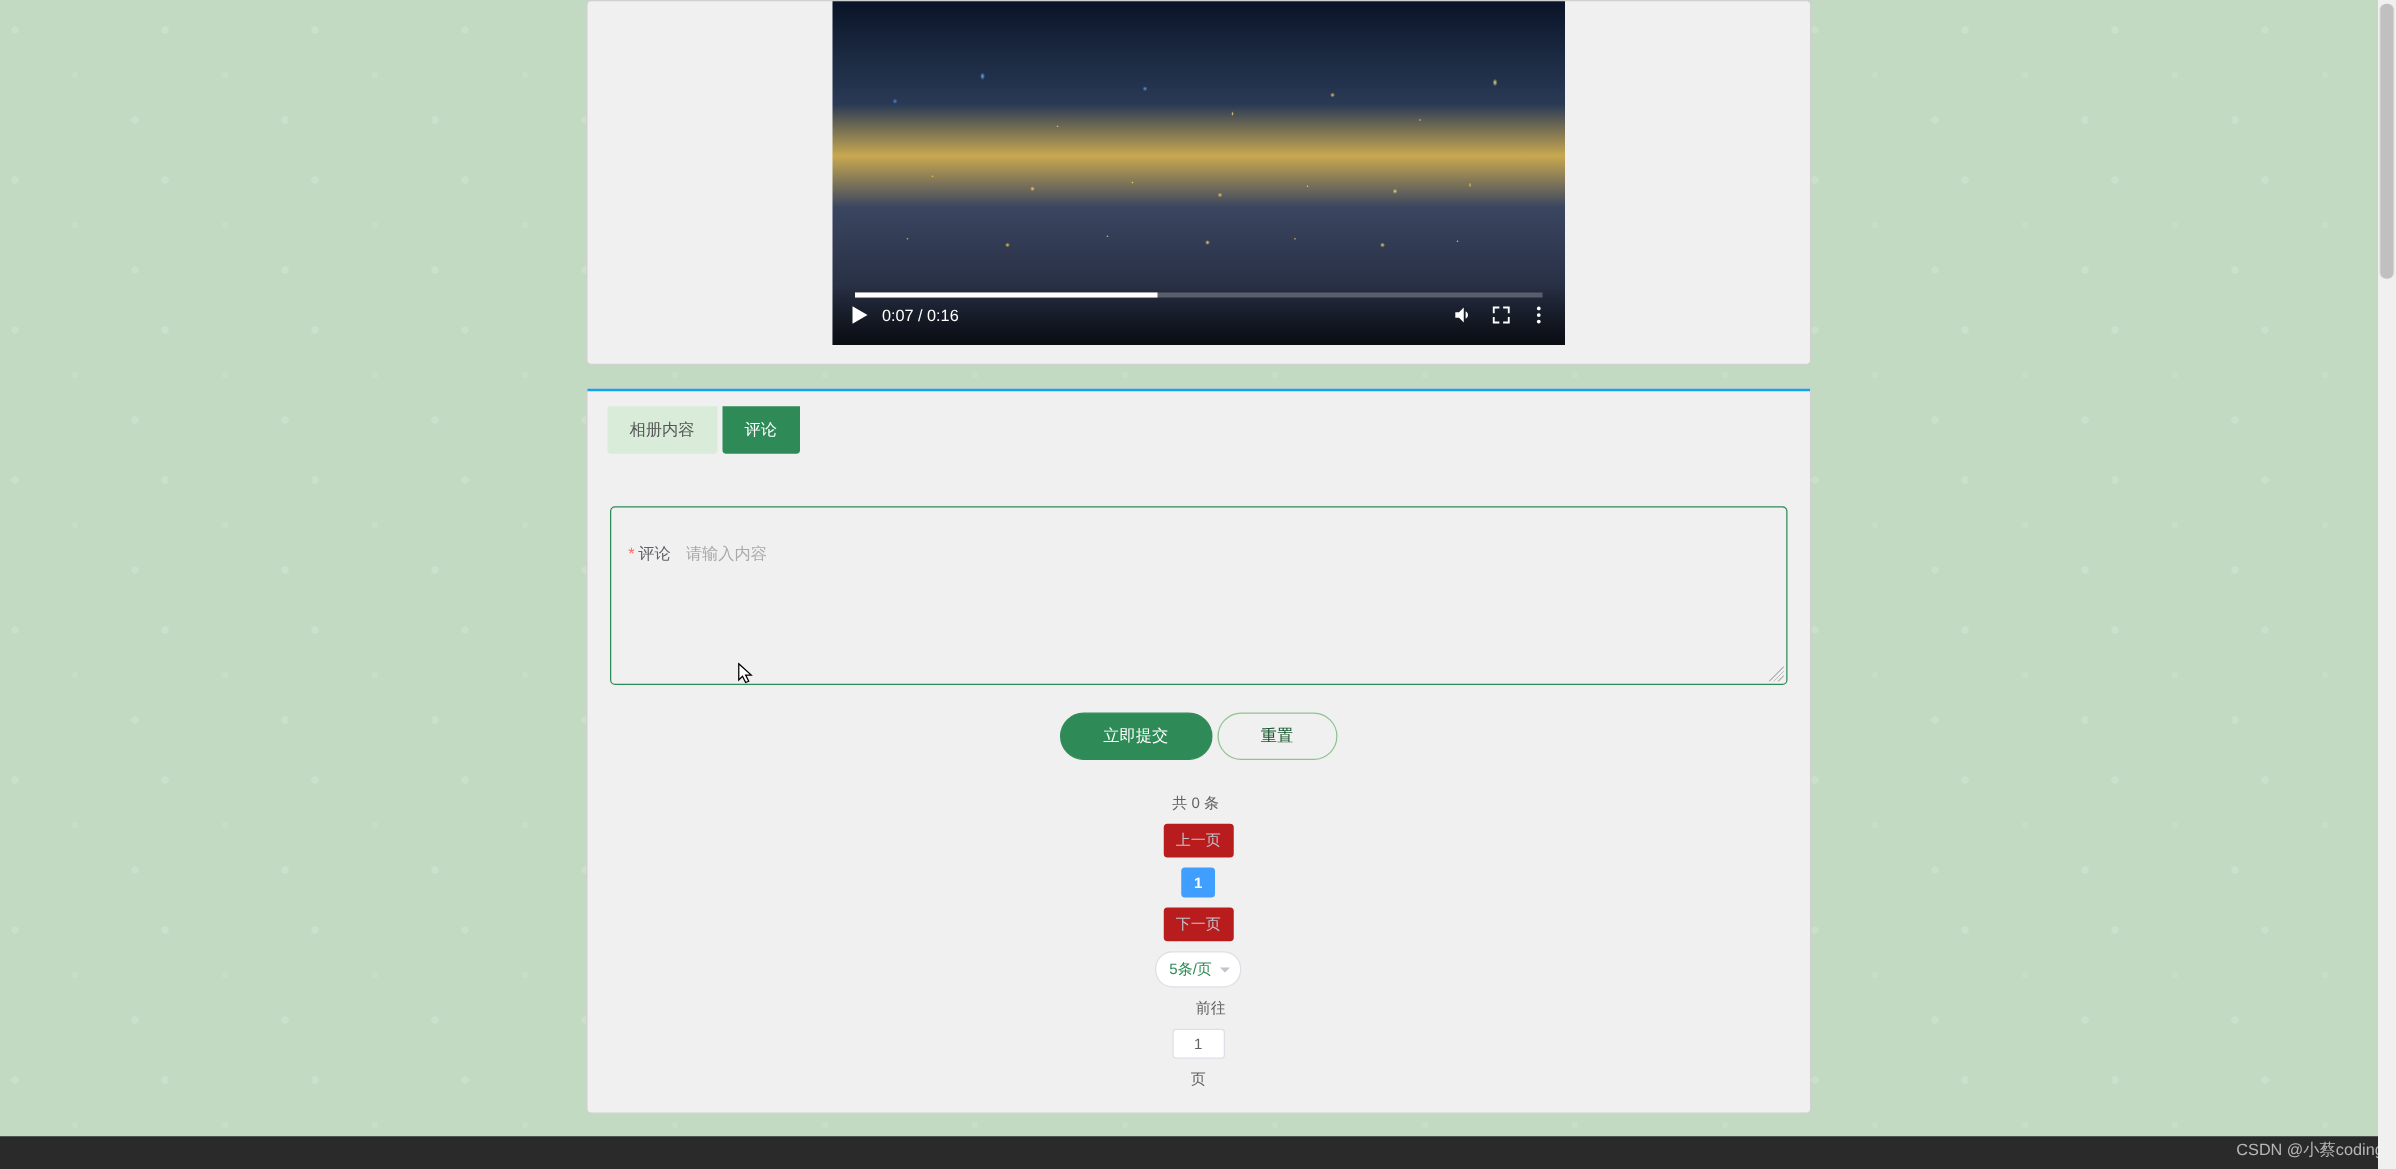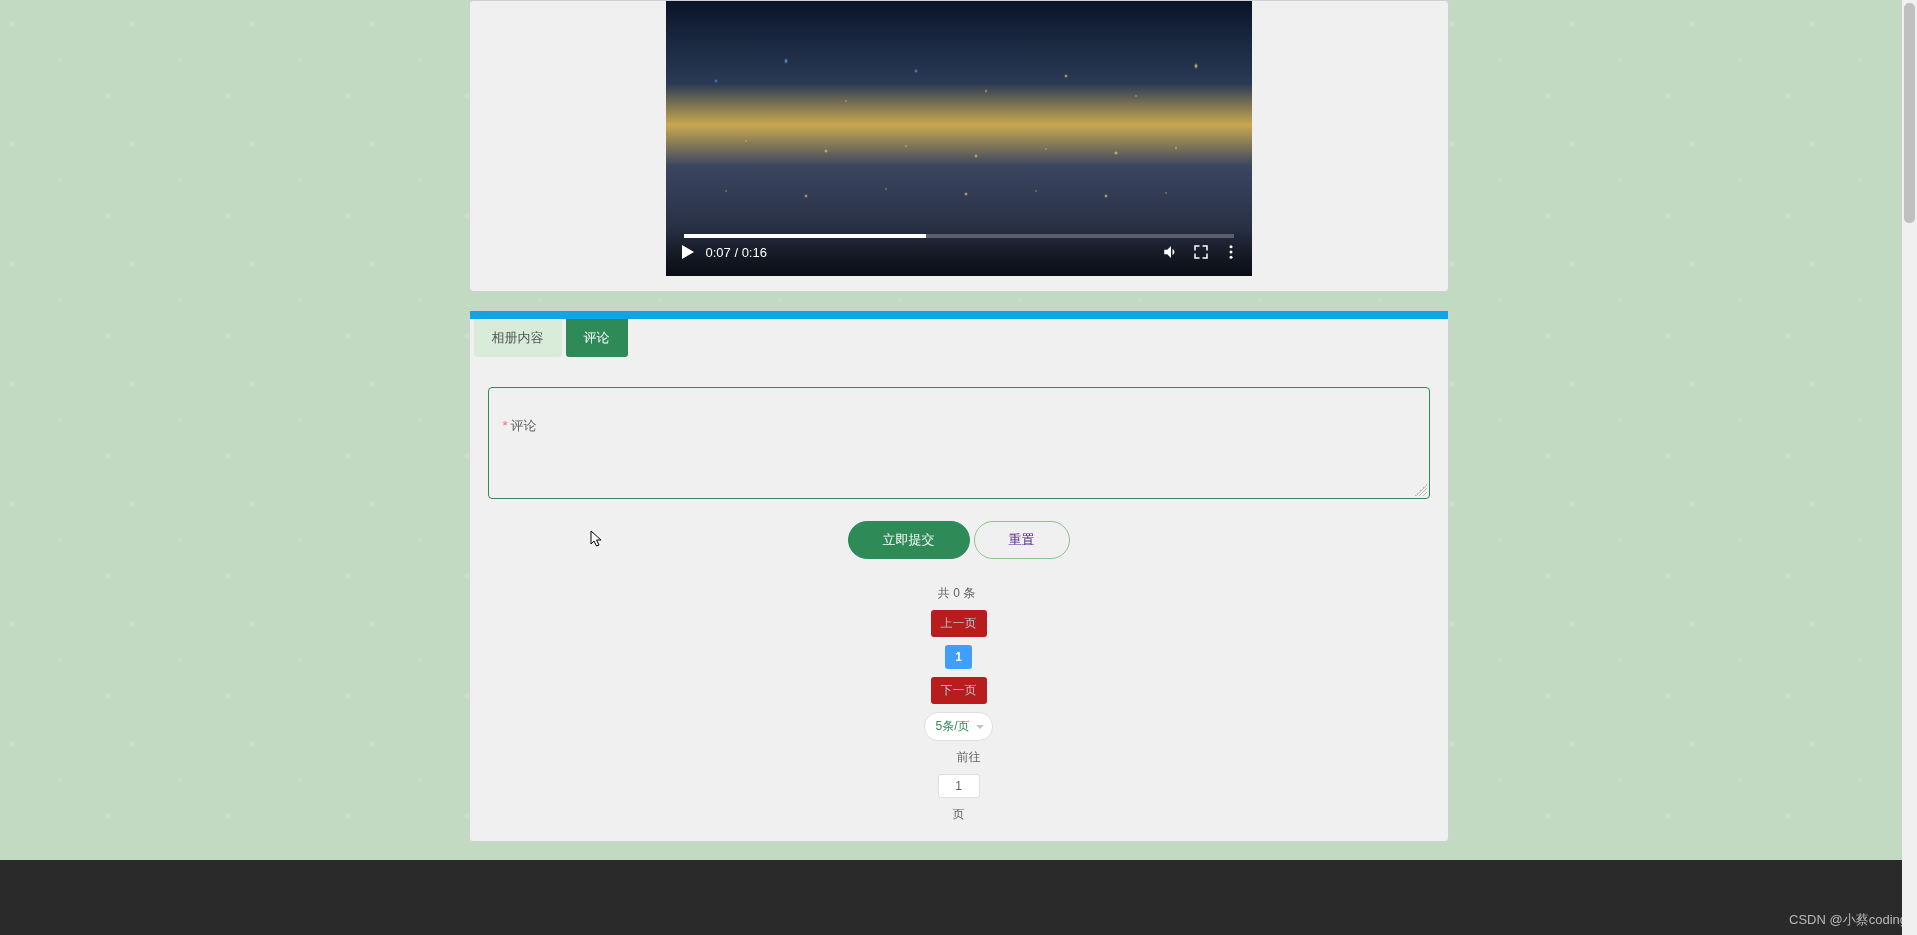--- a/index.html
+++ b/index.html
@@ -142,25 +142,25 @@
       fill: #fff;
       width: 18px;
       height: 18px;
     }
     
     .card2 {
       padding: 18px;
     }
     
     .tab-bar-wrapper {
-      border-top: 8px solid #0ea5e9;
+      border-top: 2px solid #0ea5e9;
       background: transparent;
       position: relative;
       margin: -18px -18px 0 -18px;
-      padding: 0;
+      padding: 12px;
     }
     
     .tabs-row {
       display: flex;
       padding: 0;
     }
     
     .tab {
       padding: 10px 18px;
       font-size: 13px;
@@ -237,21 +237,21 @@
       cursor: pointer;
       border: 1px solid transparent;
     }
     .btn-primary {
       background: #2e8b57;
       color: #fff;
       border-color: #2e8b57;
     }
     .btn-secondary {
       background: #f0f0f0;
-      color: #4c1d95;
+      color: #14532d;
       border-color: #8fc28f;
     }
     
     .pagination {
       display: flex;
       align-items: center;
       gap: 8px;
       margin-top: 26px;
       font-size: 12px;
       color: #606266;
@@ -405,20 +405,21 @@
         <div class="tab inactive">相册内容</div>
         <div class="tab active">评论</div>
       </div>
     </div>
 
     <div class="comment-panel">
       <div class="comment-form">
         <div>
           <span class="required-star">*</span><span class="field-label">评论</span>
         </div>
+        <textarea class="comment-textarea" placeholder="请输入内容" style=""></textarea>
         <div class="resize-handle"></div>
       </div>
 
       <div class="button-row">
         <button class="btn btn-primary">立即提交</button>
         <button class="btn btn-secondary">重置</button>
       </div>
 
       <div class="pagination">
         <span class="page-total">

